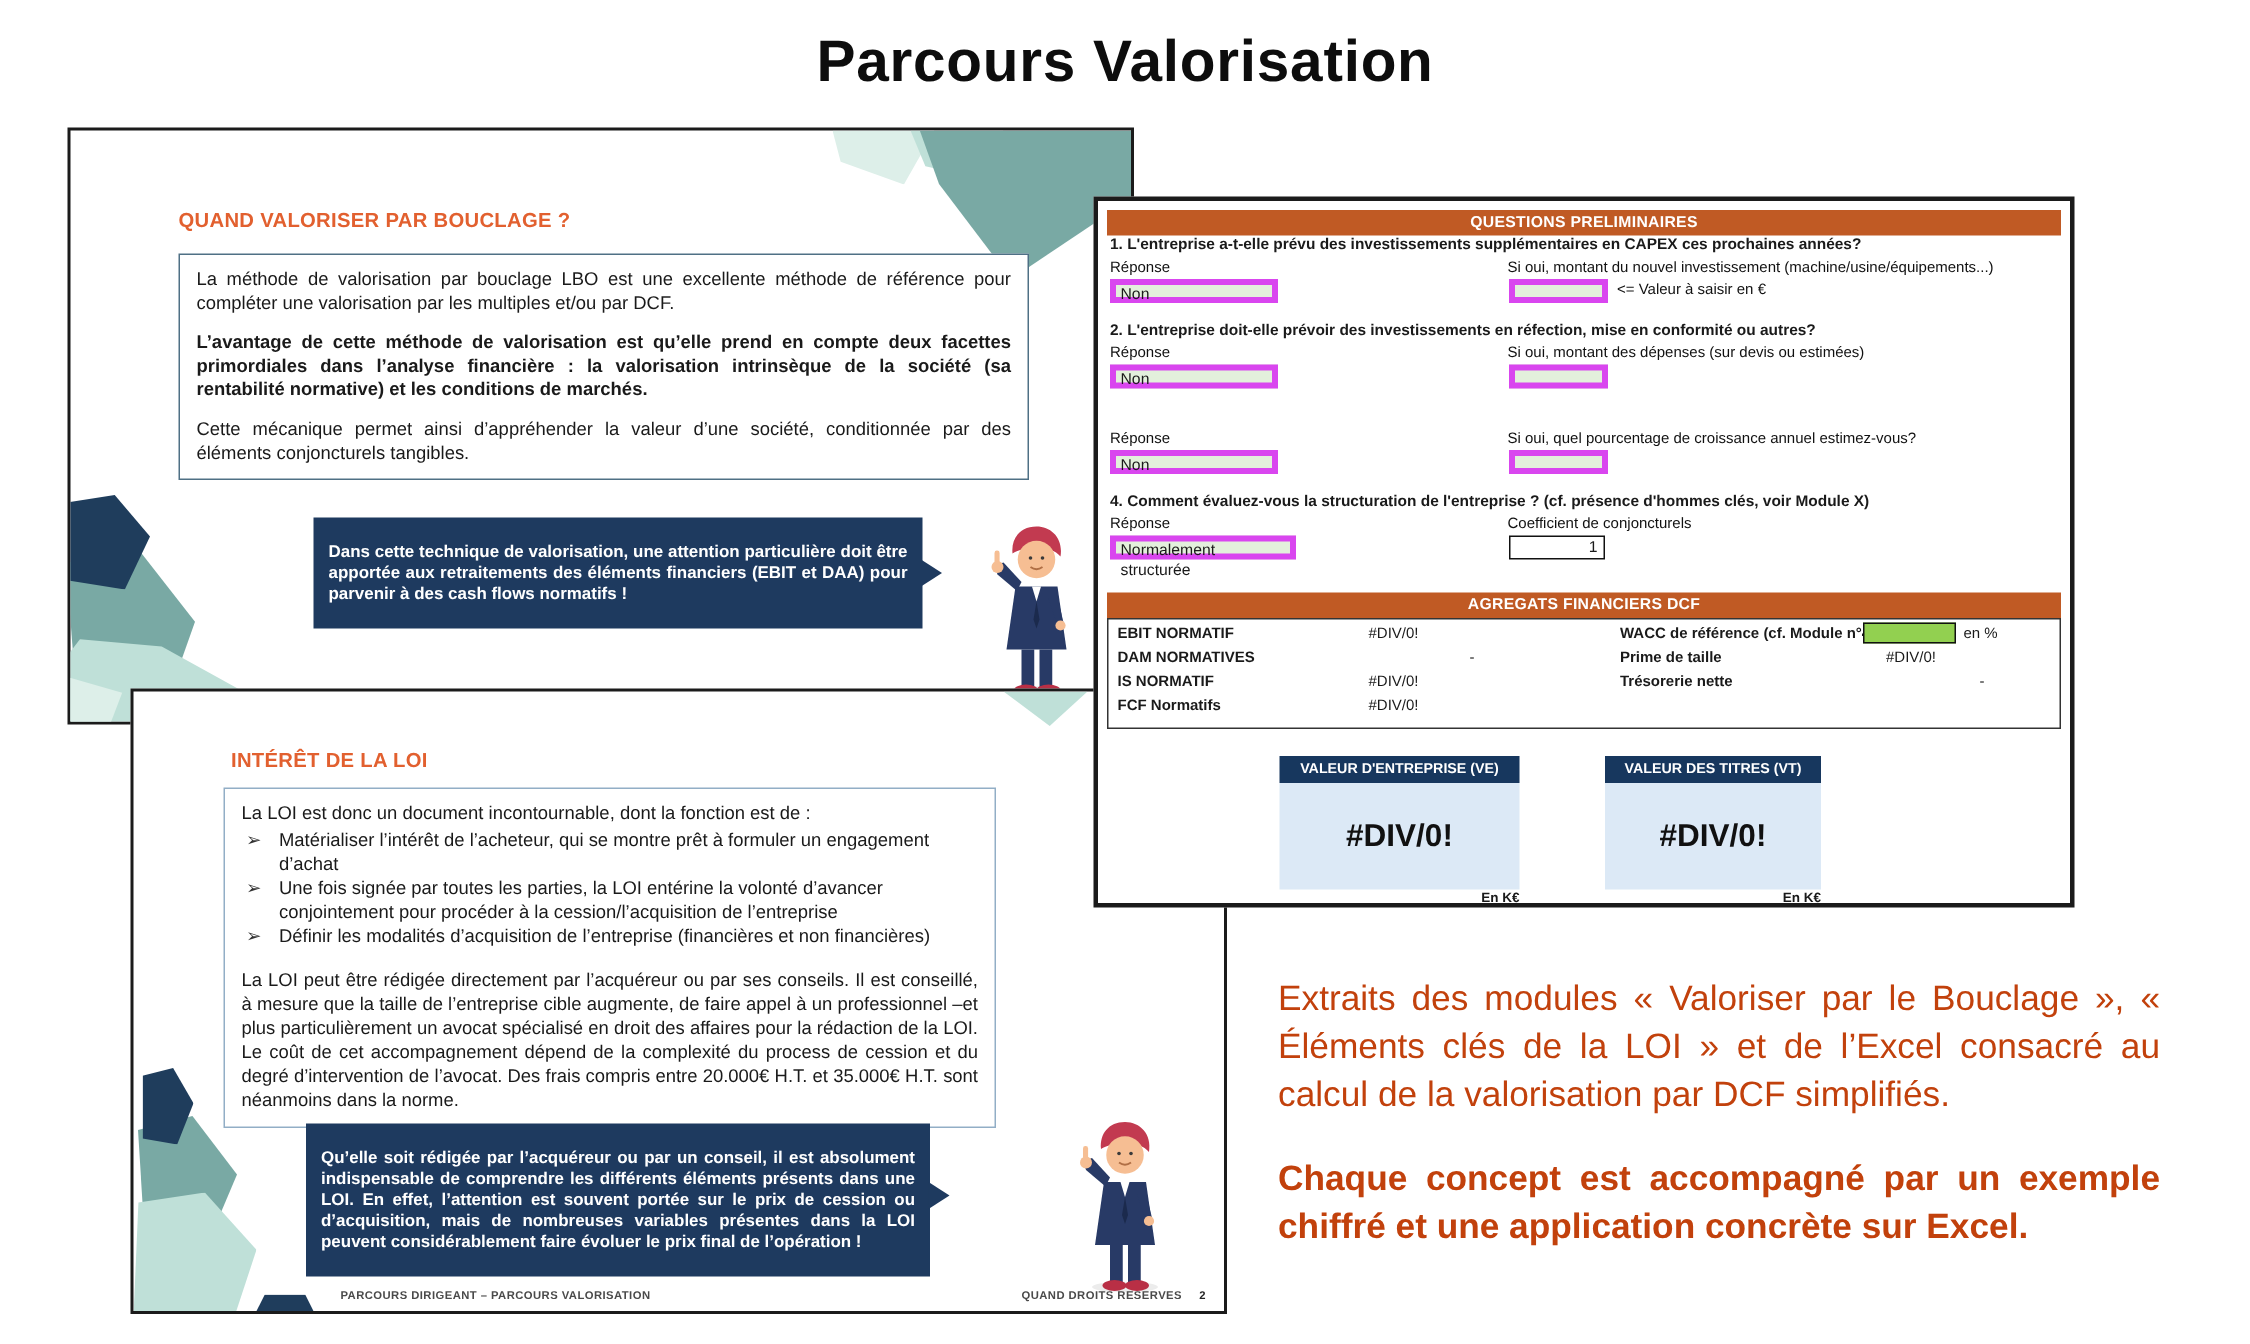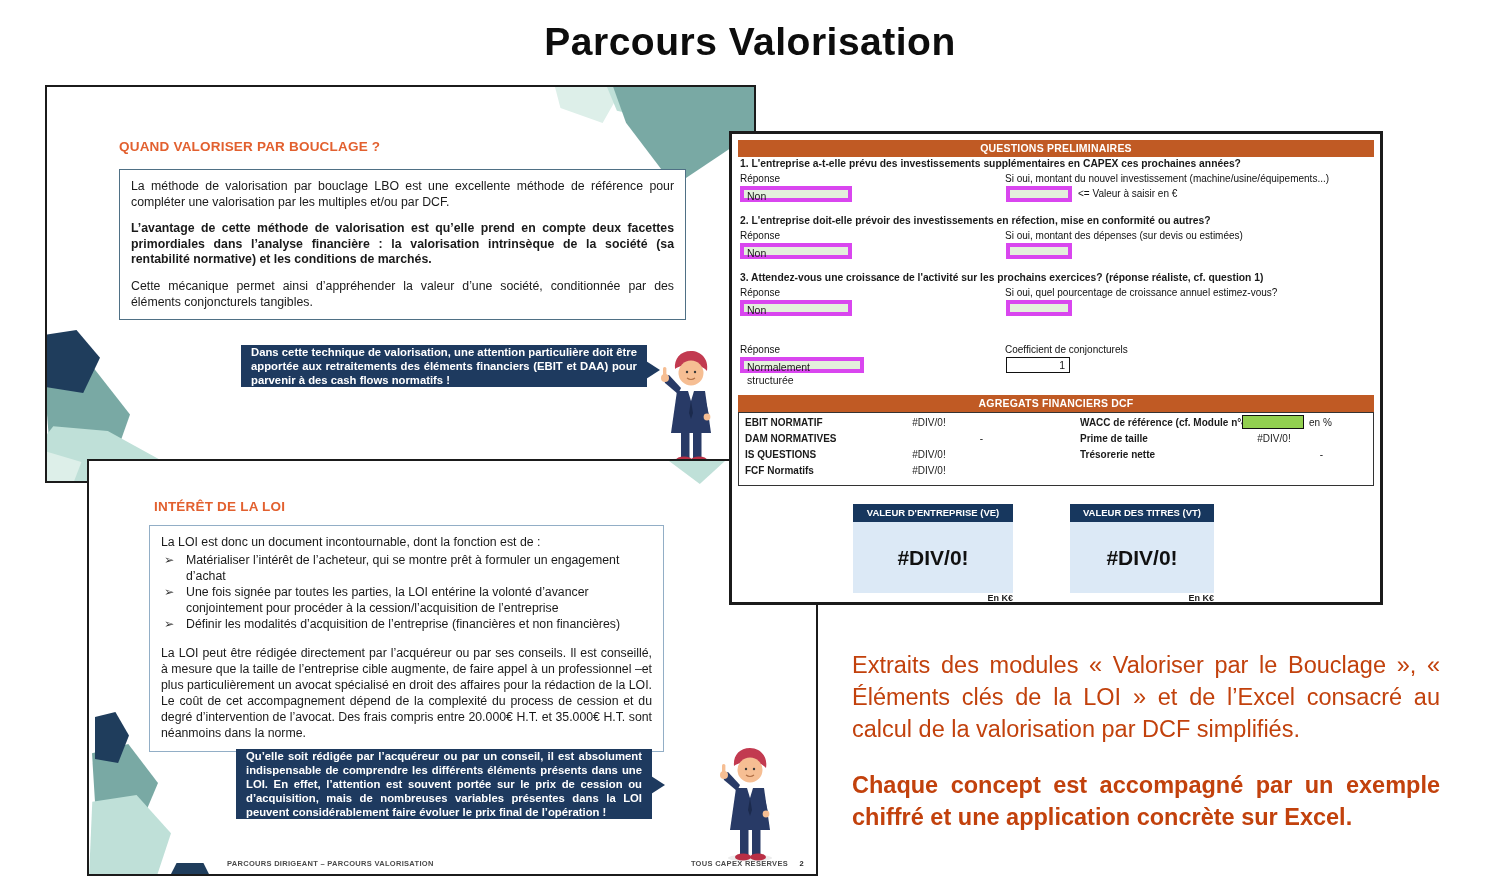--- a/index.html
+++ b/index.html
@@ -30,21 +30,21 @@
   .para{margin:0 0 11px 0;}
   .para:last-child{margin-bottom:0;}
   .bold{font-weight:700;}
   .bullet-row{display:flex;margin:0;}
   .bullet-glyph{flex:0 0 22px;padding-left:3px;color:#333;}
   .bullet-glyph::before{content:"\27A2";}
   .bullet-text{flex:1;text-align:left;}
 
   
   .callout{background:#1E3A5F;color:#ffffff;font-weight:700;font-size:11.3px;
-    line-height:1.24;text-align:justify;padding:0 10px;margin-left:32px;}
+    line-height:1.24;text-align:justify;padding:16px 10px;}
   .callout .tail{position:absolute;right:-13px;top:38%;width:0;height:0;
     border-top:9px solid transparent;border-bottom:9px solid transparent;
     border-left:14px solid #1E3A5F;}
   #callout1{left:162px;top:258px;width:406px;}
   #callout2{left:115px;top:288px;width:416px;}
 
   
   .poly{position:absolute;}
   .navy-poly{background:#1F3D5C;}
   .teal-poly{background:#79A9A4;}
@@ -187,21 +187,21 @@
     <path d="M49,47 L54,68 L50,70 L44,52 Z" fill="#283A66"></path>
     <circle cx="52" cy="70" r="3.4" fill="#F6BE93"></circle>
     <rect x="26" y="86" width="8.5" height="26" fill="#283A66"></rect>
     <rect x="38" y="86" width="8.5" height="26" fill="#283A66"></rect>
     <ellipse cx="29" cy="113" rx="8" ry="3.6" fill="#B92F45"></ellipse>
     <ellipse cx="44" cy="113" rx="8" ry="3.6" fill="#B92F45"></ellipse>
   </svg>
 
   <div class="footer abs">
     <span class="f-left">PARCOURS DIRIGEANT – PARCOURS VALORISATION</span>
-    <span class="f-right">TOUS CAPEX RESERVES</span>
+    <span class="f-right">QUAND DROITS RESERVES</span>
     <span class="f-num">2</span>
   </div>
 </div>
 
 <div id="excel" class="abs panel">
 
   <div class="abs xl-bar" style="top:6px;">QUESTIONS PRELIMINAIRES</div>
 
   <div class="abs q-title" style="top:24px;">1. L'entreprise a-t-elle prévu des investissements supplémentaires en CAPEX ces prochaines années?</div>
   <div class="abs q-label" style="left:8px;top:39px;">Réponse</div>
@@ -209,39 +209,39 @@
   <div class="abs green-box" style="left:8px;top:52px;width:112px;">Non</div>
   <div class="abs green-box" style="left:274px;top:52px;width:66px;"></div>
   <div class="abs q-label" style="left:346px;top:54px;">&lt;= Valeur à saisir en €</div>
 
   <div class="abs q-title" style="top:81px;">2. L'entreprise doit-elle prévoir des investissements en réfection, mise en conformité ou autres?</div>
   <div class="abs q-label" style="left:8px;top:96px;">Réponse</div>
   <div class="abs q-label" style="left:273px;top:96px;">Si oui, montant des dépenses (sur devis ou estimées)</div>
   <div class="abs green-box" style="left:8px;top:109px;width:112px;">Non</div>
   <div class="abs green-box" style="left:274px;top:109px;width:66px;"></div>
 
-  <div class="abs q-title" style="top:138px;">3. Attendez-vous une croissance de l'activité sur les prochains exercices? (réponse réaliste, cf. question 1)</div>
   <div class="abs q-label" style="left:8px;top:153px;">Réponse</div>
   <div class="abs q-label" style="left:273px;top:153px;">Si oui, quel pourcentage de croissance annuel estimez-vous?</div>
   <div class="abs green-box" style="left:8px;top:166px;width:112px;">Non</div>
   <div class="abs green-box" style="left:274px;top:166px;width:66px;"></div>
 
+  <div class="abs q-title" style="top:195px;">4. Comment évaluez-vous la structuration de l'entreprise ? (cf. présence d'hommes clés, voir Module X)</div>
   <div class="abs q-label" style="left:8px;top:210px;">Réponse</div>
   <div class="abs q-label" style="left:273px;top:210px;">Coefficient de conjoncturels</div>
   <div class="abs green-box" style="left:8px;top:223px;width:124px;">Normalement structurée</div>
   <div class="abs white-box" style="left:274px;top:223px;width:64px;">1</div>
 
   <div class="abs xl-bar" style="top:261px;">AGREGATS FINANCIERS DCF</div>
   <div class="abs xl-table">
 
     <div class="abs agg-label" style="left:6px;top:4px;">EBIT NORMATIF</div>
     <div class="abs agg-val val-center" style="left:130px;top:4px;width:120px;">#DIV/0!</div>
     <div class="abs agg-label" style="left:6px;top:20px;">DAM NORMATIVES</div>
     <div class="abs agg-val val-right" style="left:130px;top:20px;width:120px;">-</div>
-    <div class="abs agg-label" style="left:6px;top:36px;">IS QUESTIONS</div>
+    <div class="abs agg-label" style="left:6px;top:36px;">IS NORMATIF</div>
     <div class="abs agg-val val-center" style="left:130px;top:36px;width:120px;">#DIV/0!</div>
     <div class="abs agg-label" style="left:6px;top:52px;">FCF Normatifs</div>
     <div class="abs agg-val val-center" style="left:130px;top:52px;width:120px;">#DIV/0!</div>
 
     <div class="abs agg-label" style="left:341px;top:4px;">WACC de référence (cf. Module n°4)</div>
     <div class="abs wacc-box" style="left:503px;top:2px;width:62px;height:14px;"></div>
     <div class="abs agg-val" style="left:570px;top:4px;">en %</div>
     <div class="abs agg-label" style="left:341px;top:20px;">Prime de taille</div>
     <div class="abs agg-val val-center" style="left:480px;top:20px;width:110px;">#DIV/0!</div>
     <div class="abs agg-label" style="left:341px;top:36px;">Trésorerie nette</div>

